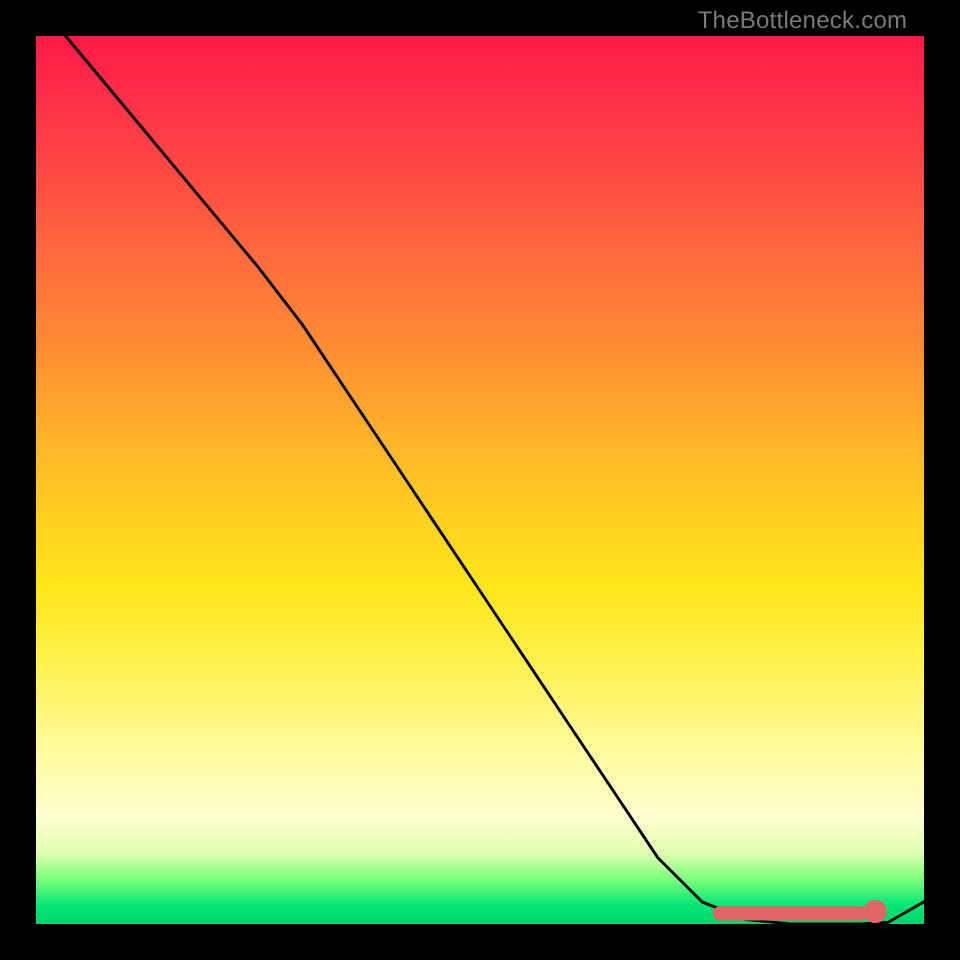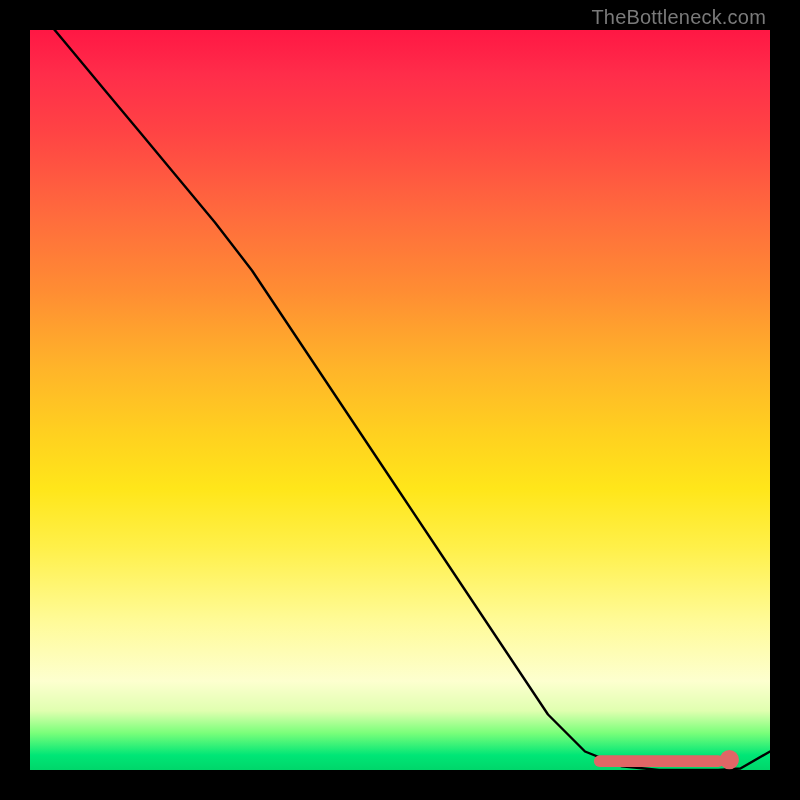--- a/index.html
+++ b/index.html
@@ -39,21 +39,21 @@
       #fdffcf 88%,
       #e0ffb0 92%,
       #7aff7a 95%,
       #00e676 98%,
       #00d66a 100%
     );
   }
   .watermark {
     position: absolute;
     top: 6px;
-    right: 34px;
+    right: 44px;
     color: #7a7a7a;
     font-size: 20px;
     font-weight: 500;
     letter-spacing: 0.2px;
     user-select: none;
   }
   svg.overlay {
     position: absolute;
     left: 30px;
     top: 30px;

